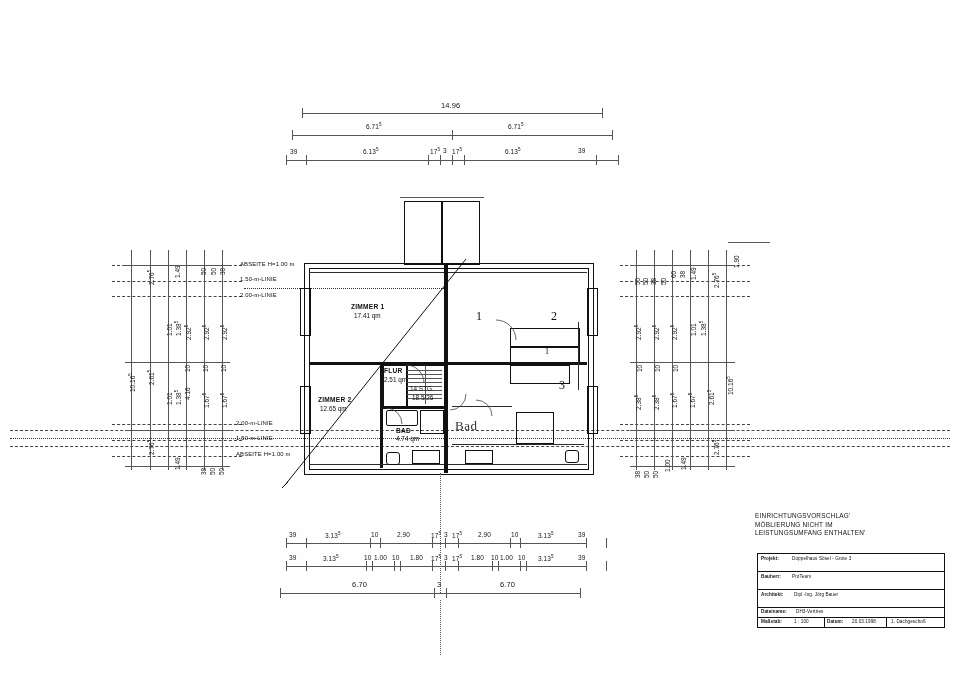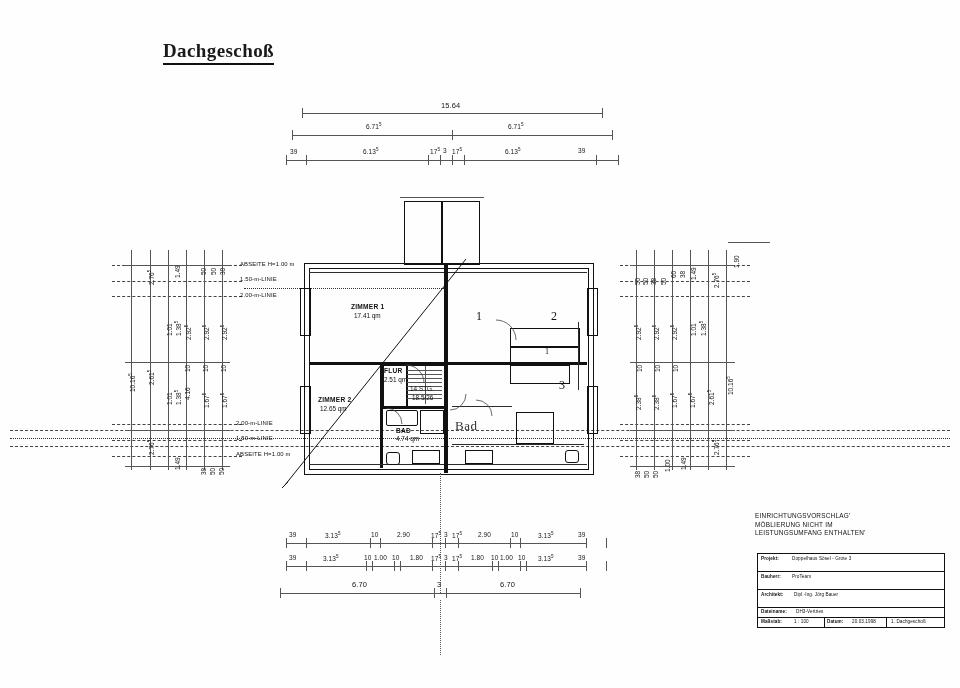--- a/index.html
+++ b/index.html
@@ -50,28 +50,27 @@
   .tbv{position:absolute;top:2px;font-size:4.6px;color:#111;letter-spacing:.1px;}
   .tbsep{position:absolute;top:0;bottom:0;width:0;border-left:1px solid #111;}
   
   svg{display:block;overflow:visible;}
 </style>
 </head>
 <body>
 
 <div class="sheet">
 
-  <div class="abs" id="plan-title">Dachgeschoß</div>
 
   <div class="abs">
 
     <div class="abs hl thin" style="left:302px;top:113px;width:300px;"></div>
     <div class="abs vl thin" style="left:302px;top:108px;height:10px;"></div>
     <div class="abs vl thin" style="left:602px;top:108px;height:10px;"></div>
-    <div class="abs dim big" style="left:441px;top:101px;">15.64</div>
+    <div class="abs dim big" style="left:441px;top:101px;">14.96</div>
 
     <div class="abs hl thin" style="left:292px;top:135px;width:320px;"></div>
     <div class="abs vl thin" style="left:292px;top:130px;height:10px;"></div>
     <div class="abs vl thin" style="left:452px;top:130px;height:10px;"></div>
     <div class="abs vl thin" style="left:612px;top:130px;height:10px;"></div>
     <div class="abs dim" style="left:366px;top:122px;"><span>6.71</span><sup>5</sup></div>
     <div class="abs dim" style="left:508px;top:122px;"><span>6.71</span><sup>5</sup></div>
 
     <div class="abs hl thin" style="left:286px;top:160px;width:332px;"></div>
     <div class="abs vl thin" style="left:286px;top:155px;height:10px;"></div>

